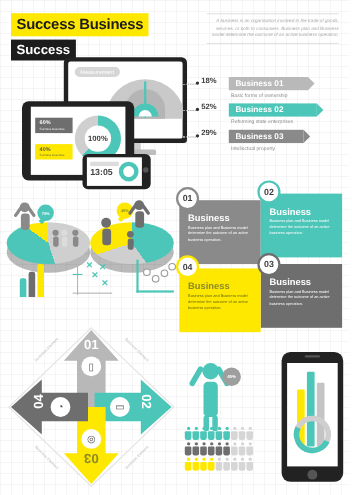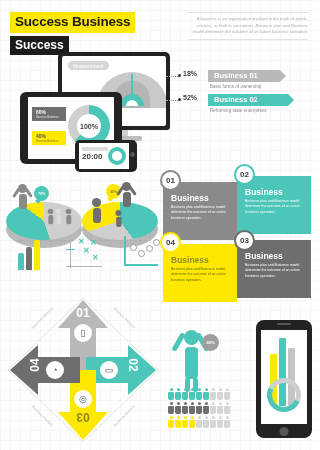--- a/index.html
+++ b/index.html
@@ -253,21 +253,21 @@
       </div>
       <div class="donut">
         <div class="donut-hole">100%</div>
       </div>
     </div>
   </div>
 
   <div class="phone">
     <div class="phone-screen">
       <div class="phone-bar"></div>
-      <div class="phone-time">20:00</div>
+      <div class="phone-time">13:05</div>
       <div class="phone-ring"></div>
     </div>
     <div class="phone-home"></div>
   </div>
 </div>
 
 <div class="biz-list">
   <div class="biz-row">
     <div class="biz-dotline"></div>
     <div class="biz-dot"></div>
@@ -278,20 +278,29 @@
     <div class="biz-desc">Basic forms of ownership</div>
   </div>
   <div class="biz-row">
     <div class="biz-dotline"></div>
     <div class="biz-dot"></div>
     <div class="biz-pct">52%</div>
     <div class="biz-bar" style="background:#4bc6b8;color:#4bc6b8;width:80px;">
       <span style="color:#fff">Business 02</span>
     </div>
     <div class="biz-desc">Reforming state enterprises</div>
+  </div>
+  <div class="biz-row">
+    <div class="biz-dotline"></div>
+    <div class="biz-dot"></div>
+    <div class="biz-pct">29%</div>
+    <div class="biz-bar" style="background:#8a8a8a;color:#8a8a8a;width:68px;">
+      <span style="color:#fff">Business 03</span>
+    </div>
+    <div class="biz-desc">Intellectual property</div>
   </div>
 </div>
 
 <div class="mid-left">
   <div class="pie" style="left:6px;top:24px;">
     <div class="pie-side"></div>
     <div class="pie-top" style="background:conic-gradient(#cfcfcf 0 45%, #4bc6b8 45% 85%, #ffe800 85% 100%);"></div>
   </div>
   <div class="person" style="left:18px;top:6px;">
     <div class="p-head" style="background:#8a8a8a;"></div>

